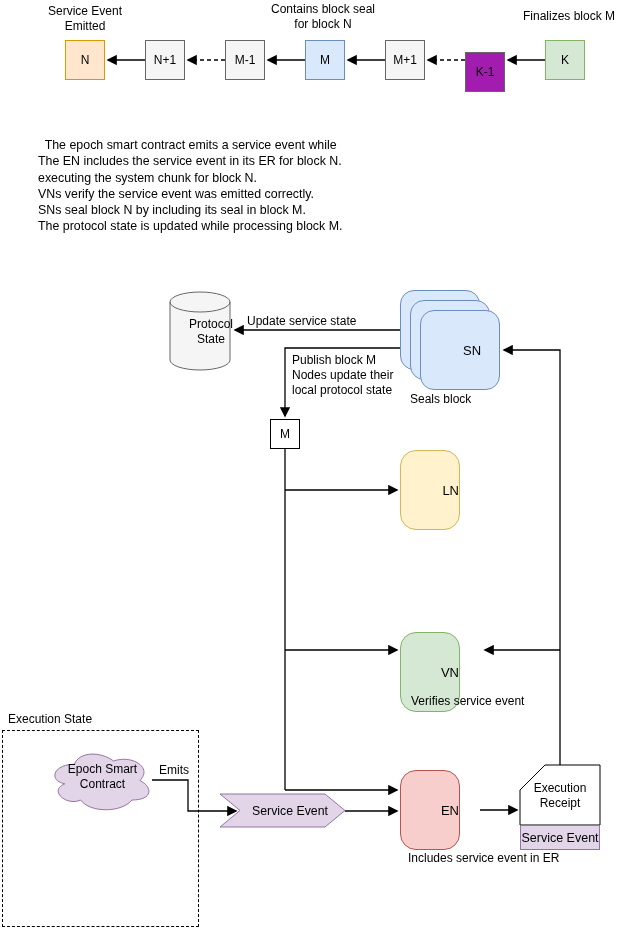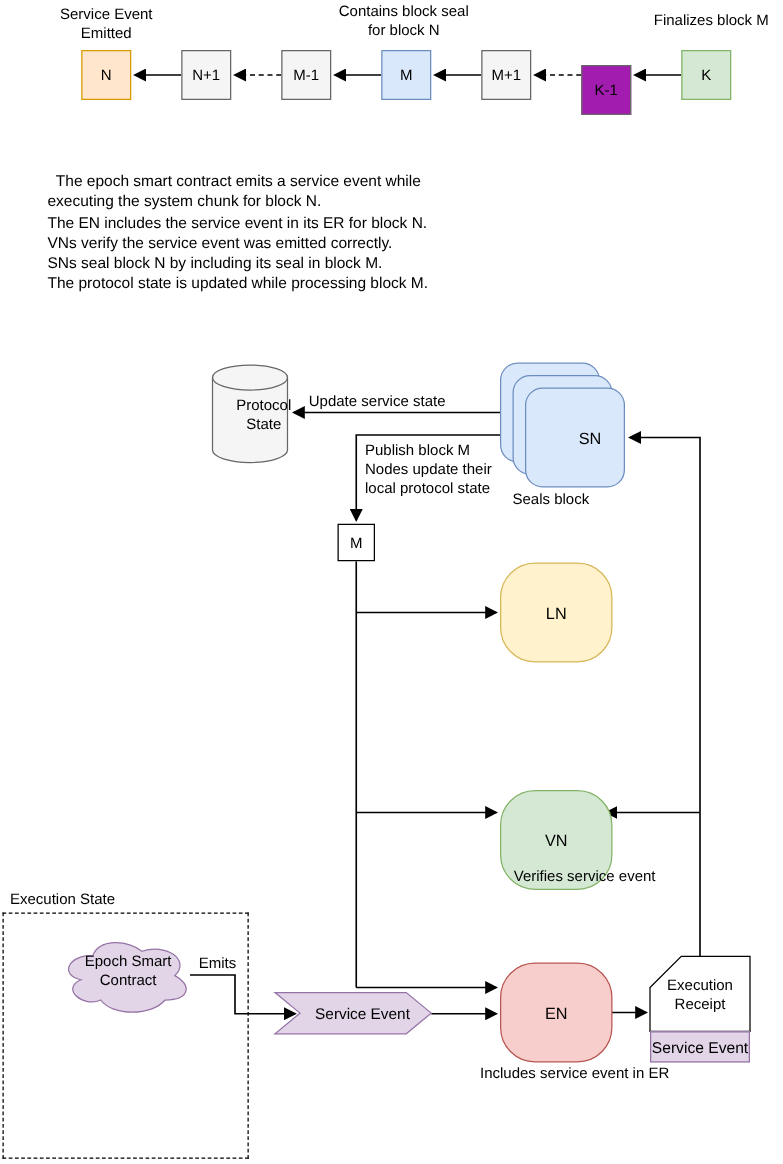--- a/index.html
+++ b/index.html
@@ -4,22 +4,22 @@
 <style>
   html,body{margin:0;padding:0;background:#fff;}
   .canvas{position:relative;width:626px;height:931px;background:#ffffff;
           font-family:"Liberation Sans", sans-serif;color:#000;overflow:hidden;}
   .abs{position:absolute;}
   svg.layer{position:absolute;left:0;top:0;z-index:0;}
   .fg{z-index:1;}
   .chain-block{box-sizing:border-box;width:40px;height:40px;border:1px solid #666;
                background:#F5F5F5;display:flex;align-items:center;justify-content:center;
                font-size:12px;}
-  .node{box-sizing:border-box;width:90px;height:80px;border:1px solid;border-radius:28px;
-        display:flex;align-items:center;justify-content:center;font-size:13px;}
+  .node{box-sizing:border-box;width:60px;height:80px;border:1px solid;border-radius:16px;
+        display:flex;align-items:center;justify-content:flex-end;font-size:13px;}
   .node-ln{background:#FFF2CC;border-color:#D6B656;}
   .node-vn{background:#D5E8D4;border-color:#82B366;}
   .node-en{background:#F8CECC;border-color:#B85450;}
   .sn-layer{box-sizing:border-box;width:80px;height:80px;border:1px solid #6C8EBF;
             border-radius:14px;background:#DAE8FC;display:flex;align-items:center;
             justify-content:center;font-size:13px;padding-left:24px;}
   .mbox{box-sizing:border-box;width:30px;height:30px;border:1px solid #000;background:#fff;
         display:flex;align-items:center;justify-content:center;font-size:12px;}
   .lbl{font-size:12px;line-height:15px;white-space:pre-line;}
   .ctr{text-align:center;}
@@ -97,22 +97,22 @@
     </div>
 
   <div class="lbl ctr abs fg" style="left:35px;top:4px;width:100px;">Service Event
 Emitted</div>
   <div class="lbl ctr abs fg" style="left:253px;top:2px;width:140px;">Contains block seal
 for block N</div>
   <div class="lbl abs fg" style="left:523px;top:9px;white-space:nowrap;">Finalizes block M</div>
 
   <div class="para abs fg" style="left:38px;top:122px;margin-top:15px;">
     <div>  The epoch smart contract emits a service event while</div>
+    <div>The EN includes the service event in its ER for block N.</div>
     <div>executing the system chunk for block N.</div>
-    <div>The EN includes the service event in its ER for block N.</div>
     <div>VNs verify the service event was emitted correctly.</div>
     <div>SNs seal block N by including its seal in block M.</div>
     <div>The protocol state is updated while processing block M.</div>
   </div>
 
   <div class="lbl ctr abs fg" style="left:182px;top:317px;width:58px;">Protocol
 State</div>
 
   <div class="sn-layer abs fg" style="left:400px;top:290px;"></div>
   <div class="sn-layer abs fg" style="left:410px;top:300px;"></div>
@@ -134,21 +134,21 @@
   <div class="node node-ln abs fg" style="left:400px;top:450px;">
     <span>LN</span>
     </div>
   <div class="node node-vn abs fg" style="left:400px;top:632px;">
     <span>VN</span>
     </div>
   <div class="lbl abs fg" style="left:411px;top:694px;white-space:nowrap;">Verifies service event</div>
   <div class="node node-en abs fg" style="left:400px;top:770px;">
     <span>EN</span>
     </div>
-  <div class="lbl abs fg" style="left:384px;top:851px;white-space:nowrap;">Includes service event in ER</div>
+  <div class="lbl abs fg" style="left:408px;top:851px;white-space:nowrap;">Includes service event in ER</div>
 
   <div class="dashed-box abs" style="left:2px;top:730px;width:197px;height:197px;"></div>
   <div class="lbl abs fg" style="left:8px;top:712px;white-space:nowrap;">Execution State</div>
 
   <div class="lbl ctr abs fg" style="left:55px;top:762px;width:95px;">Epoch Smart
 Contract</div>
 
   <div class="lbl ctr abs fg" style="left:240px;top:804px;width:100px;font-size:12.3px;">Service Event</div>
 
   <div class="lbl ctr abs fg" style="left:520px;top:781px;width:80px;">Execution

